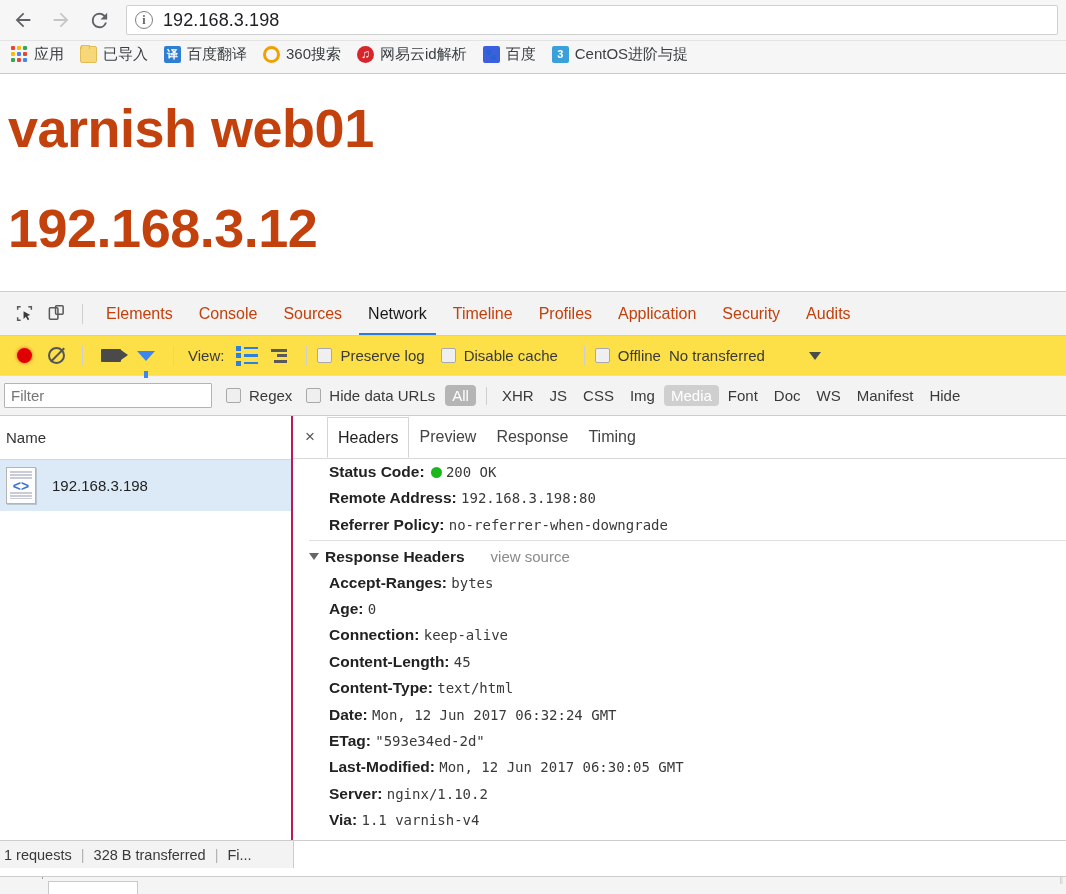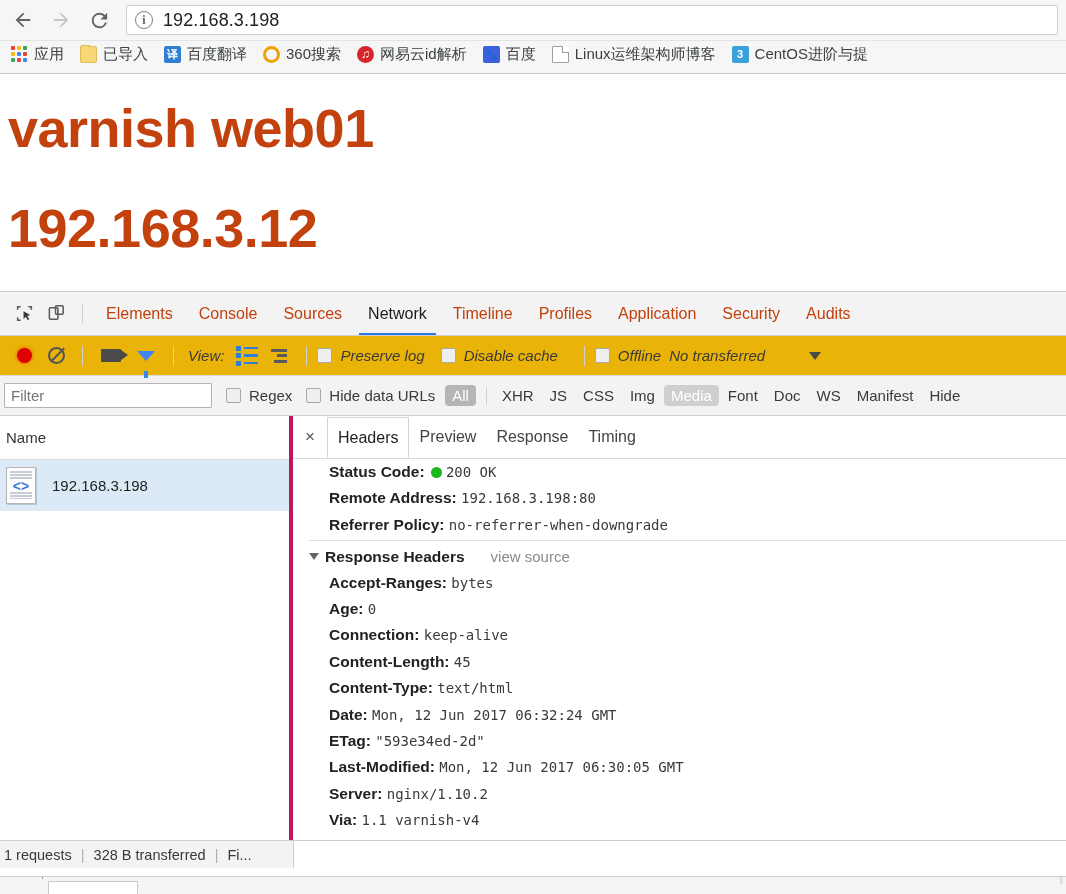--- a/index.html
+++ b/index.html
@@ -165,26 +165,25 @@
     left: 4px; right: 4px; bottom: 0;
     height: 2px;
     background: #2a7ae2;
   }
 
   
   #dt-netbar {
     height: 40px;
     display: flex;
     align-items: center;
-    background: #eab308;
+    background: #fde047;
     border-bottom: 1px solid #dcdcdc;
     padding-left: 8px;
     font-size: 15px;
     color: #3a3a3a;
-    font-style: italic;
   }
   .rec-dot {
     width: 15px; height: 15px; border-radius: 50%;
     background: #e00000;
     box-shadow: 0 0 3px 1px rgba(224,0,0,.35);
   }
   .clear-ico {
     width: 17px; height: 17px; border-radius: 50%;
     border: 2px solid #555; position: relative;
   }
@@ -247,21 +246,21 @@
   }
   .typechip.sel { background: #b5b5b5; color: #ffffff; }
   .typechip.hov { background: #cfcfcf; color: #ffffff; }
   .vsep { width: 1px; height: 18px; background: #cfcfcf; margin: 0 8px; }
 
   
   #dt-body { flex: 1; display: flex; min-height: 0; background: #fff; }
   #req-panel {
     width: 293px;
     flex: 0 0 293px;
-    border-right: 4px solid #be185d;
+    border-right: 2px solid #be185d;
     display: flex; flex-direction: column;
     background: #fff;
   }
   #req-header {
     height: 44px;
     border-bottom: 1px solid #d8d8d8;
     display: flex; align-items: center;
     padding-left: 6px;
     font-size: 15px;
     color: #333;
@@ -473,24 +472,20 @@
       <span class="bm-label">网易云id解析</span>
     </div>
 
     <div class="bm">
       <span class="bm-ico ico-square" style="background:#3b5fdd;font-size:10px">
         <span>🐾</span>
       </span>
       <span class="bm-label">百度</span>
     </div>
 
-    <div class="bm">
-      <span class="bm-ico ico-doc"></span>
-      <span class="bm-label">Linux运维架构师博客</span>
-    </div>
 
     <div class="bm">
       <span class="bm-ico ico-square" style="background:#3aa0d9">
         <span>3</span>
       </span>
       <span class="bm-label">CentOS进阶与提</span>
     </div>
 
   </div>
 </div>

